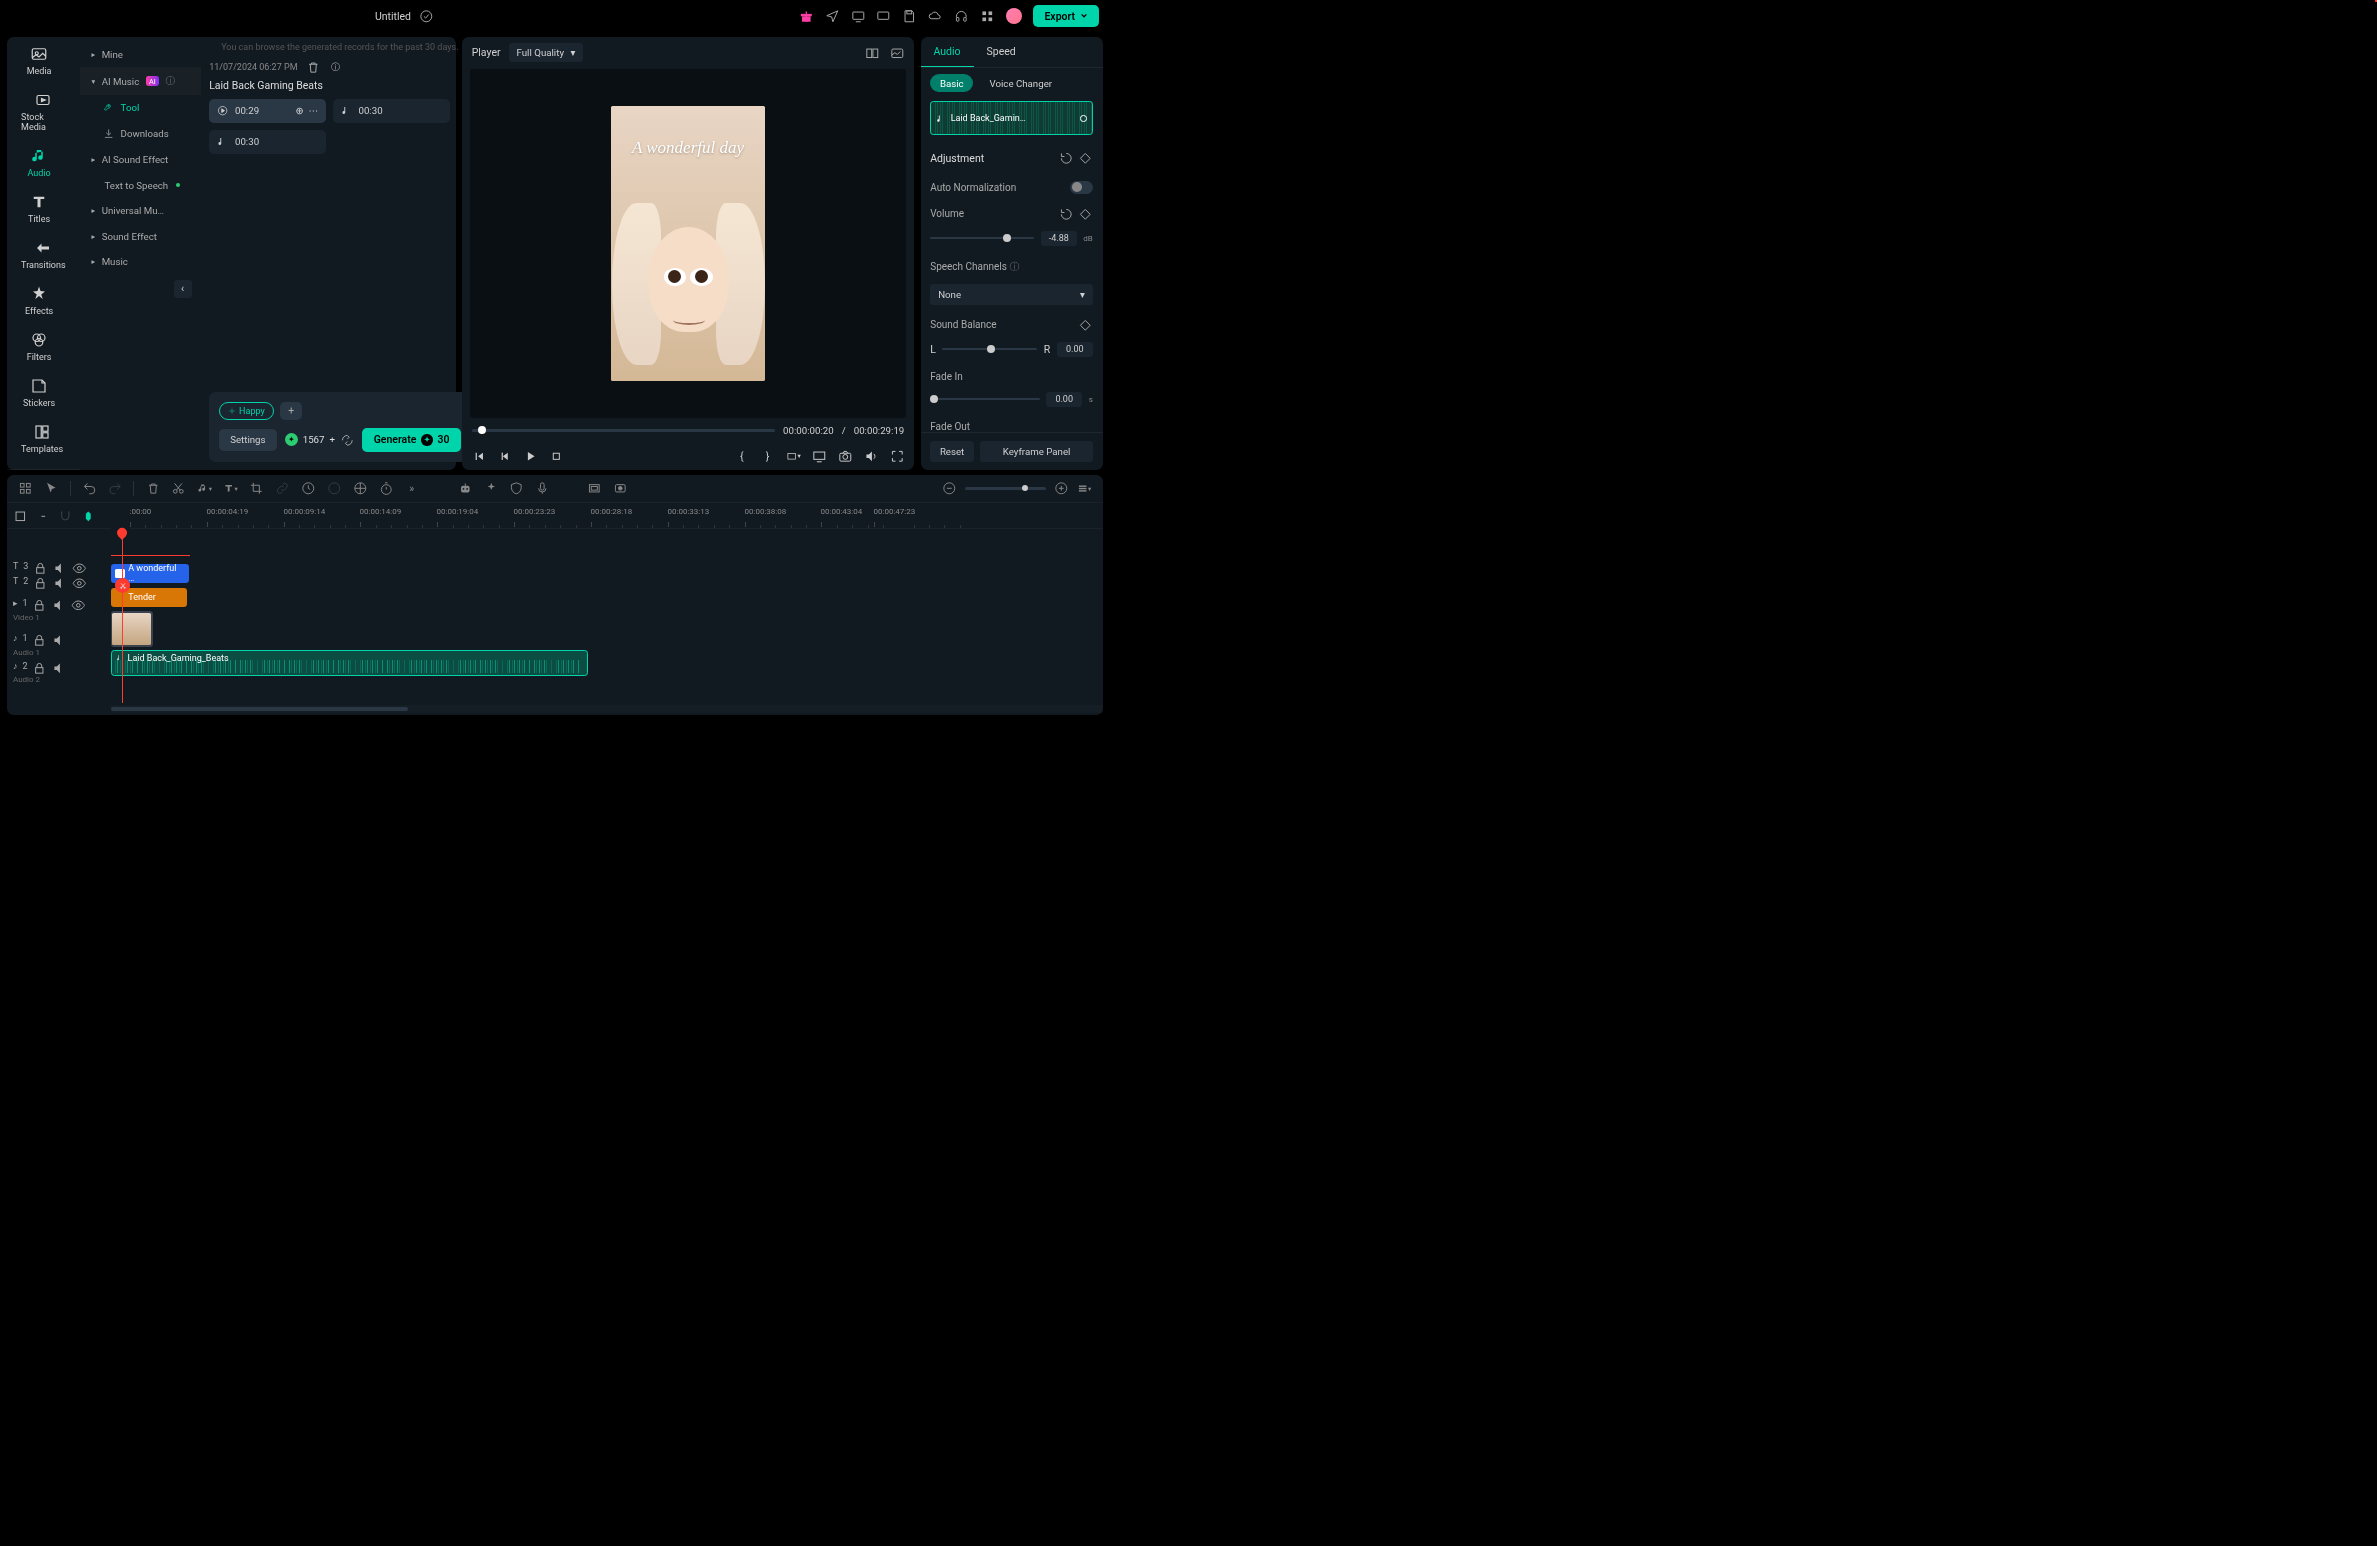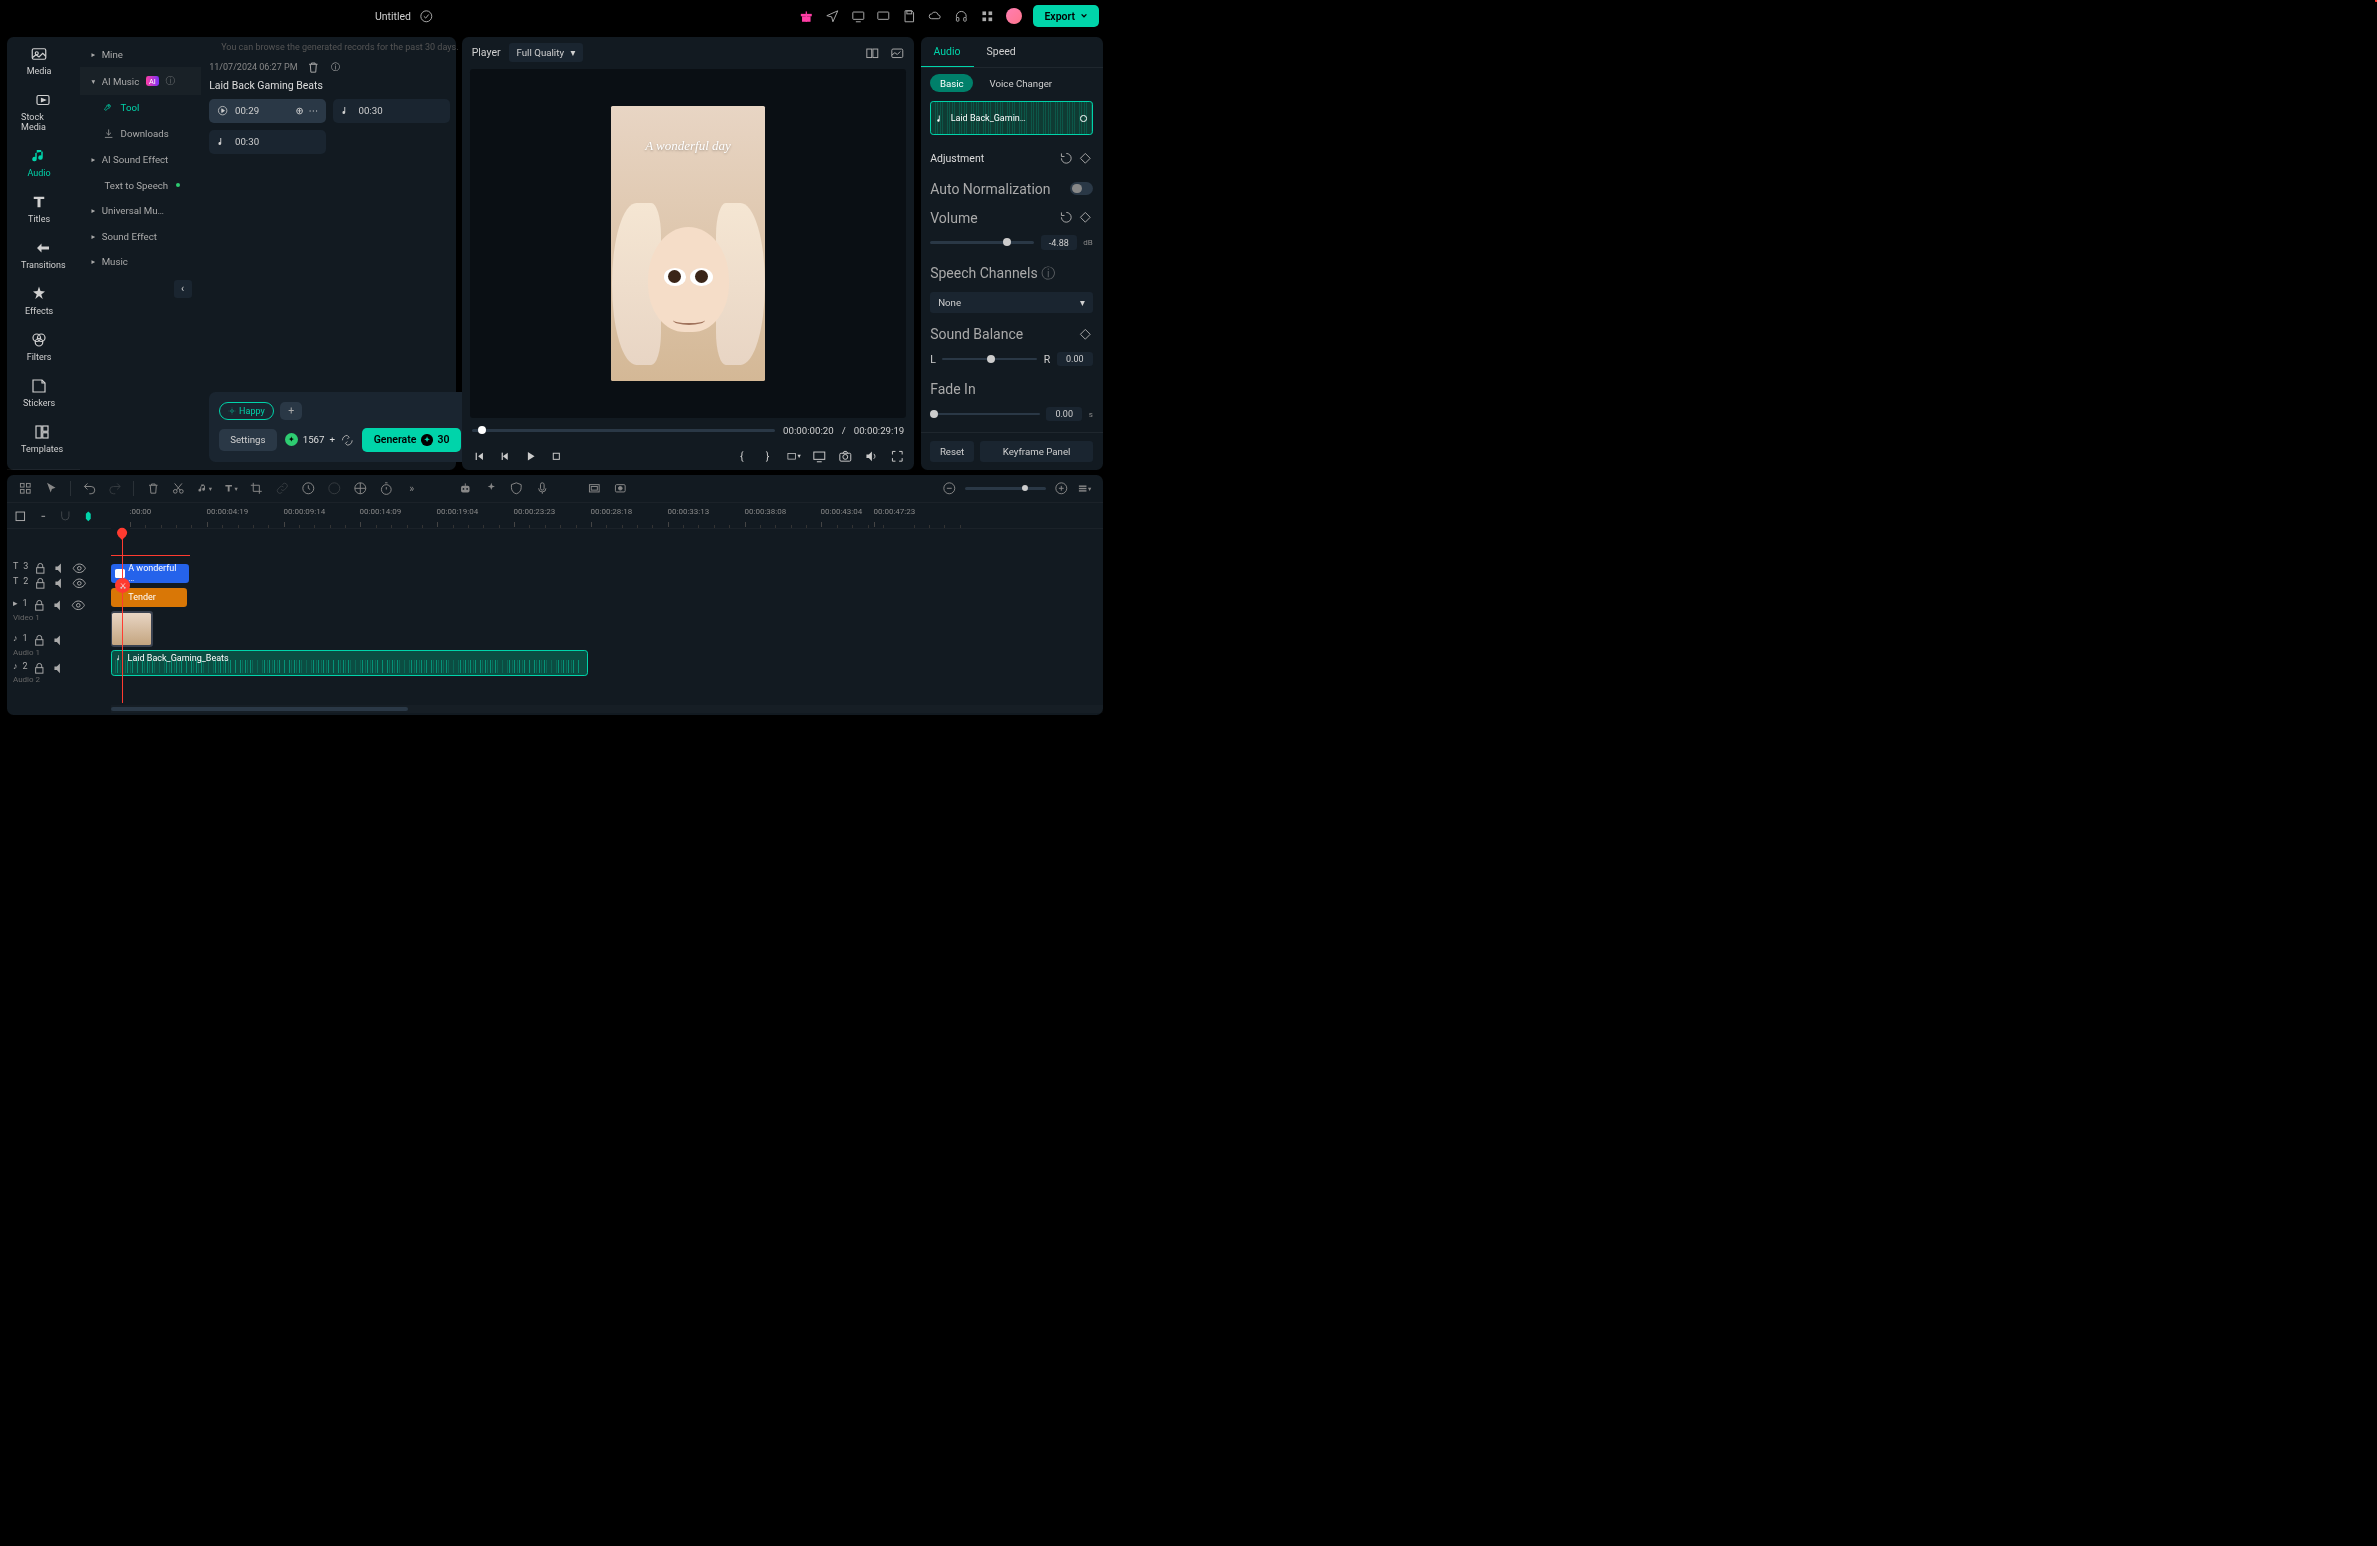--- a/index.html
+++ b/index.html
@@ -58,21 +58,21 @@
 .settings-btn { background: #2a3846; padding: 5.7px 11.3px; border-radius: 4.9px; cursor: pointer; font-size: 9.7px; }
 .credits { display: flex; align-items: center; gap: 4.9px; color: #ddd; font-size: 9.7px; }
 .credit-circ { width: 13px; height: 13px; background: #2ecc71; border-radius: 50%; display: flex; align-items: center; justify-content: center; font-size: 8px; color: #000; }
 .generate-btn { background: #00d4aa; color: #000; padding: 5.7px 11.3px; border-radius: 4.9px; font-weight: 600; display: flex; align-items: center; gap: 4.9px; cursor: pointer; margin-left: auto; }
 
 
 .player-header { display: flex; align-items: center; padding: 6.5px 9.7px; gap: 8px; }
 .player-header .dropdown { background: #1a2530; padding: 4px 8px; border-radius: 3.2px; display: flex; align-items: center; gap: 6.5px; cursor: pointer; font-size: 9.7px; }
 .preview-area { flex: 1; display: flex; align-items: center; justify-content: center; background: #0a0f14; margin: 0 8px; border-radius: 3.2px; position: relative; min-height: 0; }
 .preview-frame { width: 154px; height: 275px; background: linear-gradient(180deg, #e8d5c4 0%, #d4b896 100%); border-radius: 1.6px; position: relative; overflow: hidden; display: flex; flex-direction: column; align-items: center; }
-.preview-text { color: #fff; font-style: italic; font-family: serif; font-size: 13px; margin-top: 32px; text-shadow: 0 0.8px 2.4px rgba(0,0,0,0.3); }
+.preview-text { color: #fff; font-style: italic; font-family: serif; font-size: 17px; margin-top: 32px; text-shadow: 0 0.8px 2.4px rgba(0,0,0,0.3); }
 .face { position: absolute; bottom: 16px; width: 137px; height: 162px; }
 .hair-left { position: absolute; left: -8px; top: 0; width: 49px; height: 162px; background: linear-gradient(180deg,#f5e6d3,#e8d5c4); border-radius: 50% 20% 20% 50%; }
 .hair-right { position: absolute; right: -8px; top: 0; width: 49px; height: 162px; background: linear-gradient(180deg,#f5e6d3,#e8d5c4); border-radius: 20% 50% 50% 20%; }
 .face-shape { position: absolute; left: 28px; top: 24px; width: 81px; height: 105px; background: #f5ddc8; border-radius: 50% 50% 45% 45%; }
 .eye { position: absolute; width: 22.6px; height: 18px; background: #fff; border-radius: 50%; top: 65px; }
 .eye.l { left: 44px; } .eye.r { right: 44px; }
 .eye::after { content: ''; position: absolute; width: 13px; height: 13px; background: #3a2518; border-radius: 50%; top: 2.4px; left: 4.9px; }
 .mouth { position: absolute; width: 32px; height: 9.7px; border-bottom: 2.4px solid #a0735c; border-radius: 50%; bottom: 40px; left: 53px; }
 
 .scrub-row { display: flex; align-items: center; gap: 8px; padding: 6.5px 9.7px; font-size: 9.7px; }
@@ -86,21 +86,21 @@
 .right-tabs { display: flex; border-bottom: 0.8px solid rgba(255,255,255,0.06); }
 .right-tab { padding: 8px 13px; cursor: pointer; font-size: 10.5px; }
 .right-tab.active { color: #00d4aa; border-bottom: 1.6px solid #00d4aa; }
 .sub-tabs { display: flex; gap: 6.5px; padding: 6.5px 9.7px; }
 .sub-tab { padding: 3.2px 9.7px; border-radius: 9.7px; font-size: 9.7px; cursor: pointer; }
 .sub-tab.active { background: #00806a; color: #fff; }
 .audio-clip-preview { margin: 3.2px 9.7px 8px; background: #0f3b33; border: 0.8px solid #00d4aa; border-radius: 3.2px; padding: 3.2px 4.9px; display: flex; align-items: center; gap: 4.9px; font-size: 9px; position: relative; height: 34px; overflow: hidden; }
 .waveform-mini { position: absolute; inset: 0; background: repeating-linear-gradient(90deg, transparent 0 1.6px, rgba(0,212,170,0.3) 1.6px 2.4px); opacity: 0.6; }
 .kf-dot { width: 6.5px; height: 6.5px; border: 0.8px solid #fff; border-radius: 50%; margin-left: auto; position: relative; z-index: 1; }
 .right-body { flex: 1; overflow-y: auto; padding: 0 9.7px 9.7px; }
-.prop-row { display: flex; align-items: center; justify-content: space-between; padding: 6.5px 0; font-size: 14px; }
+.prop-row { display: flex; align-items: center; justify-content: space-between; padding: 6.5px 0; font-size: 10px; }
 .prop-row.header { font-size: 10.5px; color: #ddd; padding: 8px 0; }
 .prop-label { color: #aaa; }
 .prop-controls { display: flex; align-items: center; gap: 4.9px; }
 .toggle { width: 22.6px; height: 13px; background: #2a3846; border-radius: 6.5px; position: relative; cursor: pointer; }
 .toggle::after { content: ''; position: absolute; width: 9.7px; height: 9.7px; background: #888; border-radius: 50%; top: 1.6px; left: 1.6px; }
 .slider-row { display: flex; align-items: center; gap: 6.5px; padding: 3.2px 0 8px; }
 .slider { flex: 1; height: 2.4px; background: #2a3846; border-radius: 1.6px; position: relative; }
 .slider-dot { position: absolute; width: 8px; height: 8px; background: #ccc; border-radius: 50%; top: -3.2px; }
 .val-box { background: #1a2530; padding: 2.4px 6.5px; border-radius: 3.2px; min-width: 36px; text-align: center; font-size: 9px; }
 .unit { font-size: 8px; color: #888; }

